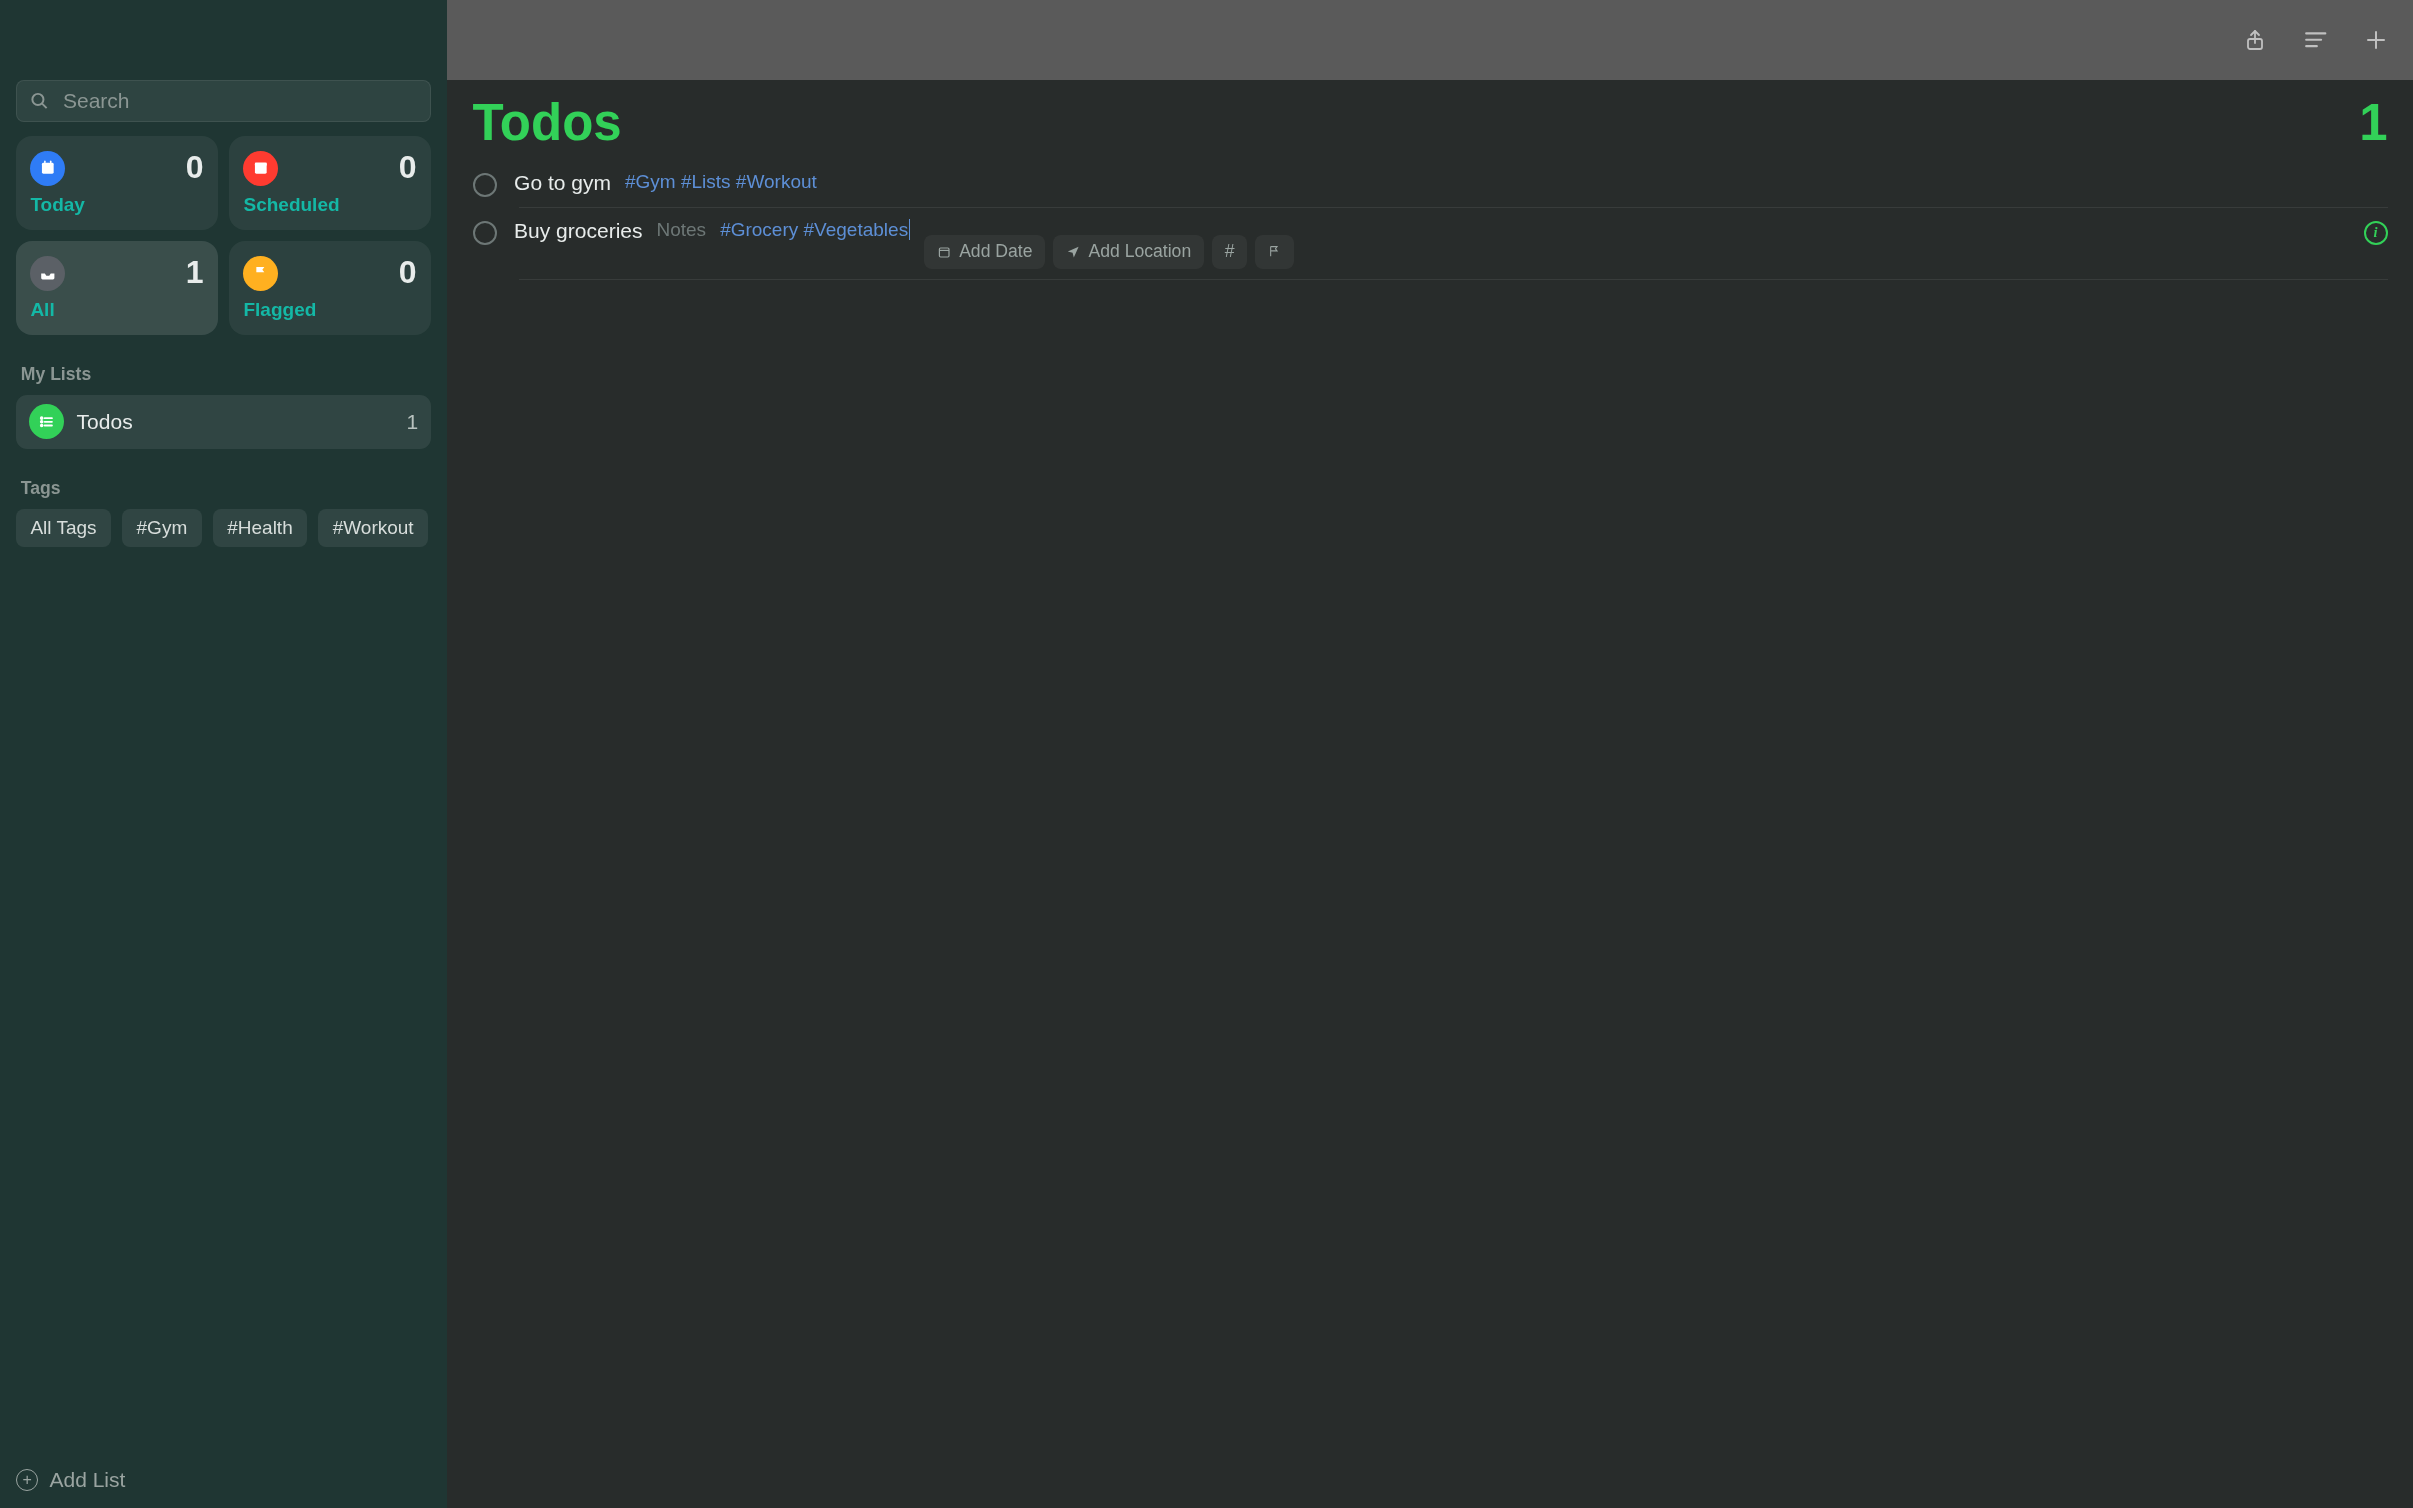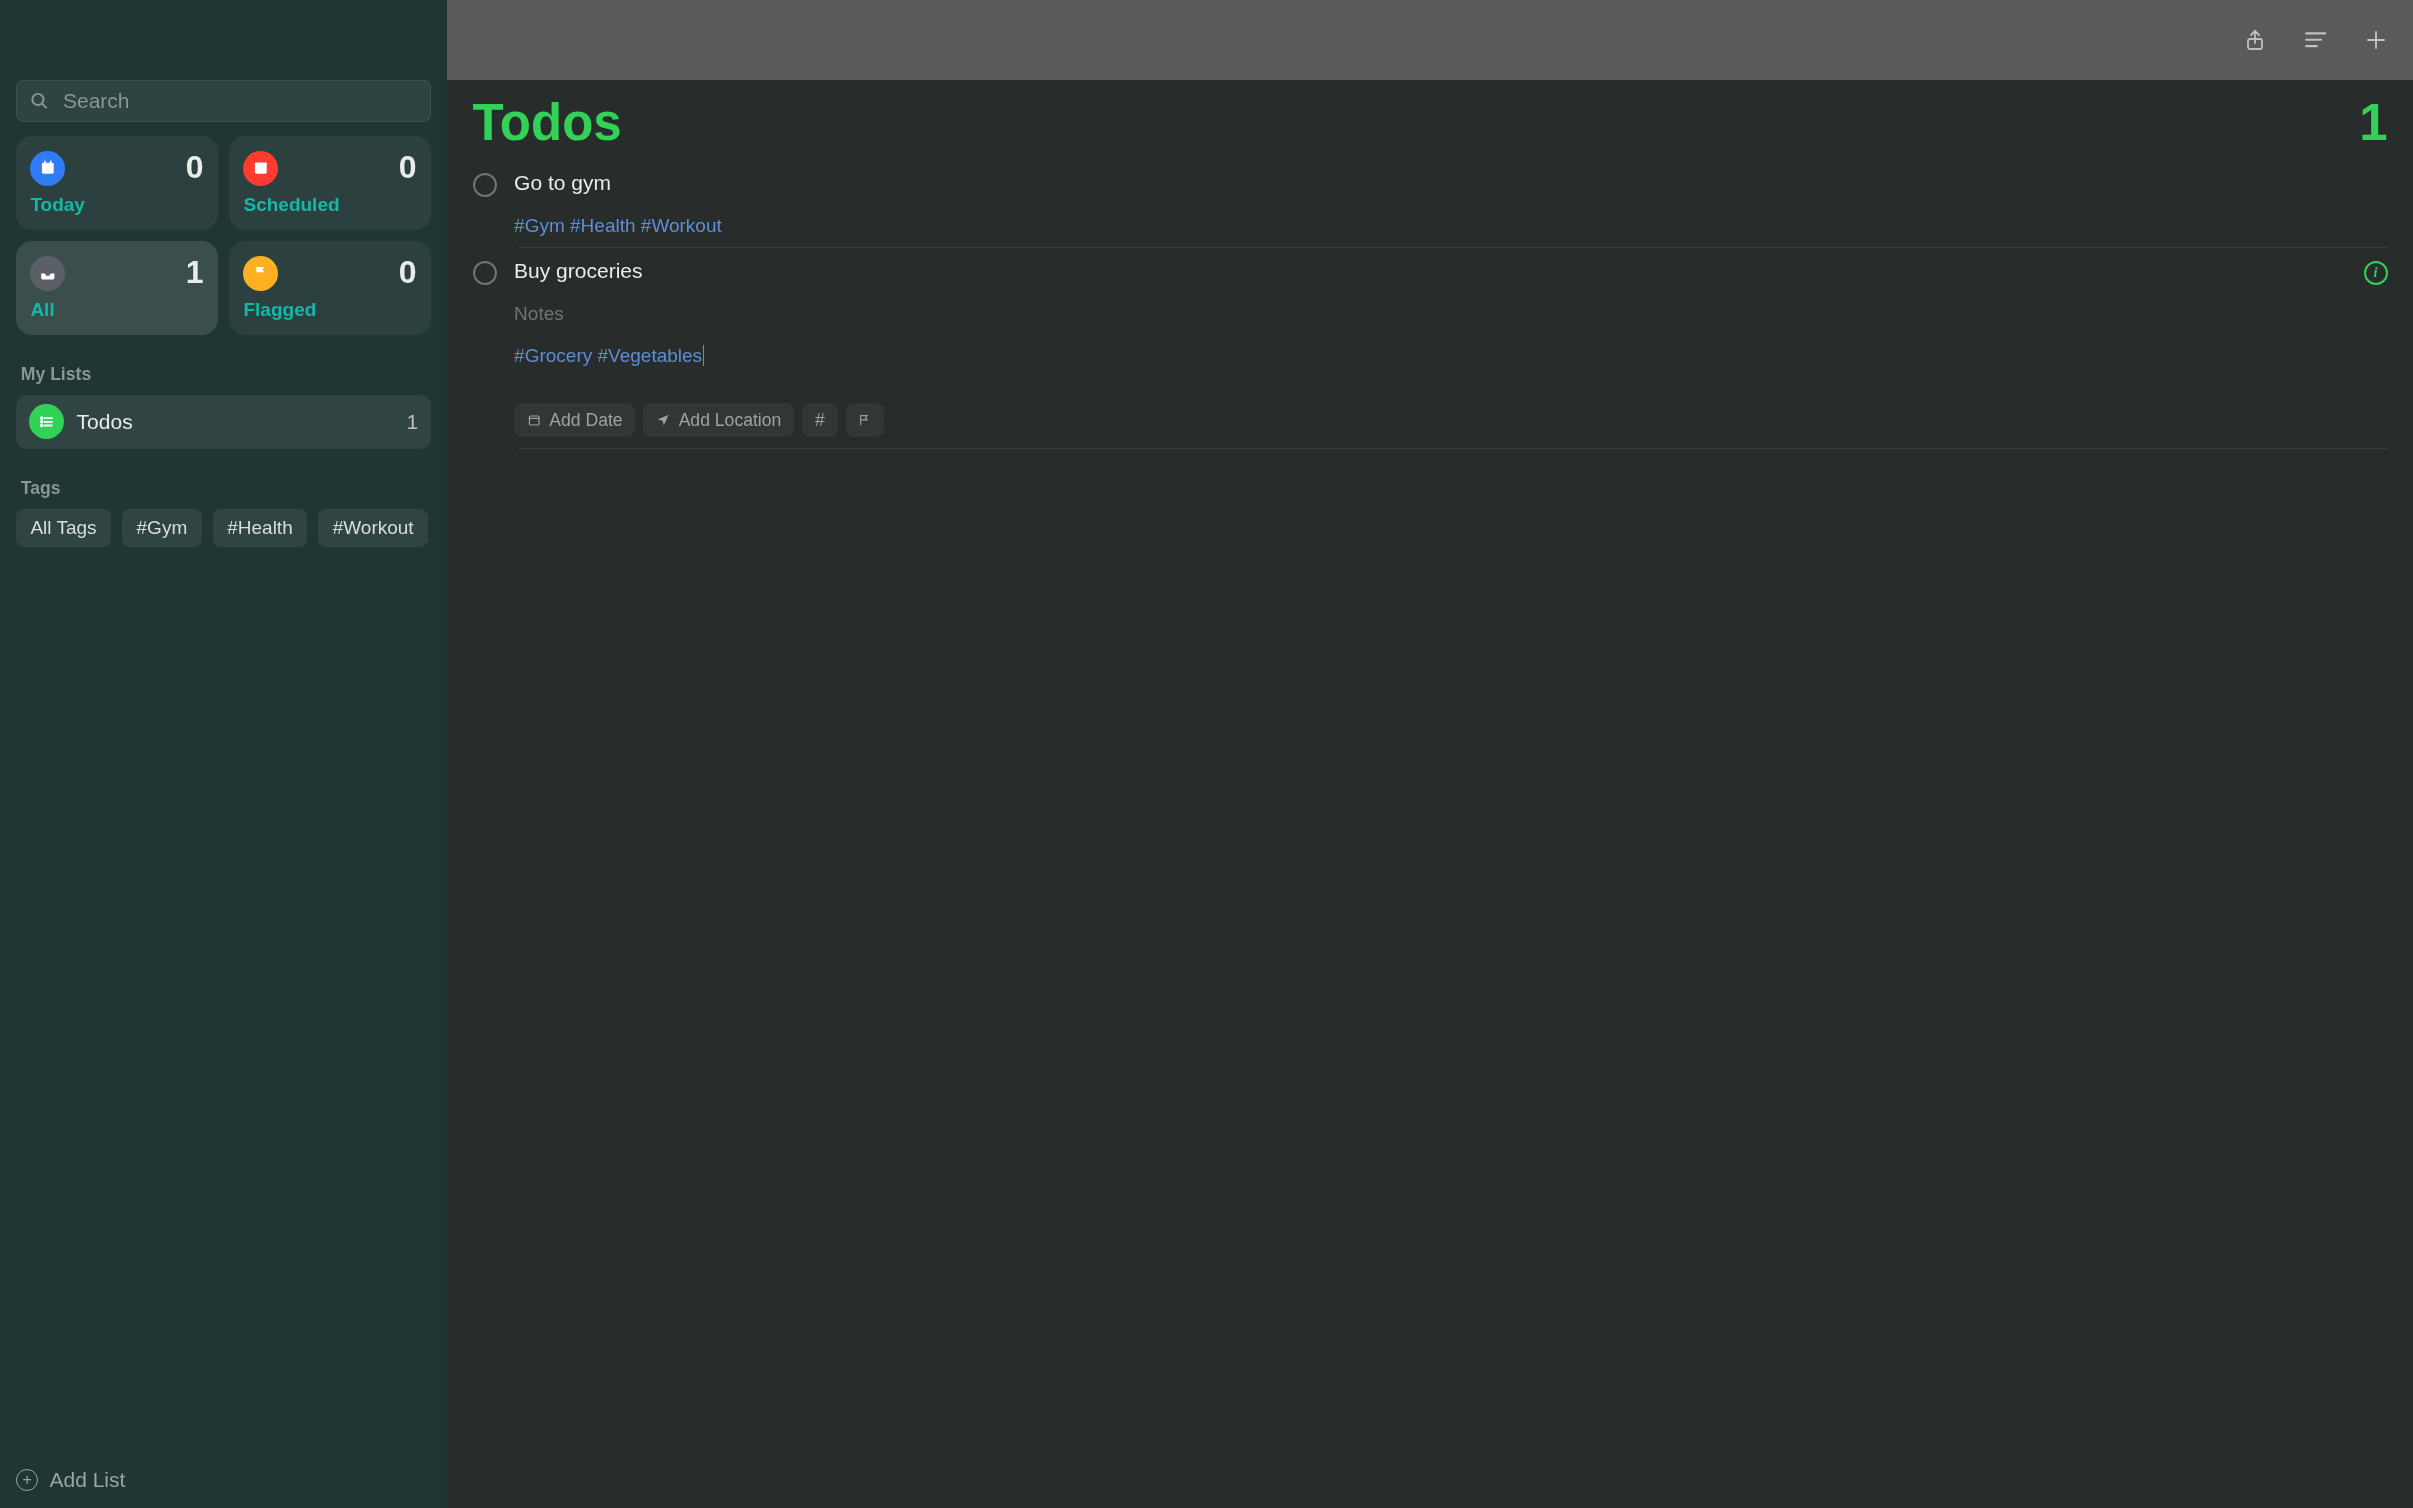--- a/index.html
+++ b/index.html
@@ -250,22 +250,21 @@
       width: 24px;
       height: 24px;
       border: 2px solid #6d7776;
       border-radius: 50%;
       margin-top: 1.6px;
       flex-shrink: 0;
     }
     .reminder-body {
       flex: 1;
       display: flex;
-      flex-direction: column;
-      gap: 20px;
+      gap: 14px;
     }
     .reminder-title {
       font-size: 21px;
       color: #e8eceb;
     }
     .reminder-notes {
       font-size: 19px;
       color: #6d7776;
     }
     .reminder-tags {
@@ -451,21 +450,21 @@
 
       <div class="header-row">
         <div class="list-title">Todos</div>
         <div class="header-count">1</div>
       </div>
 
       <div class="reminder">
         <div class="reminder-radio"></div>
         <div class="reminder-body">
           <div class="reminder-title">Go to gym</div>
-          <div class="reminder-tags">#Gym #Health #Workout</div>
+          <div class="reminder-tags">#Gym #Lists #Workout</div>
         </div>
         <div class="reminder-sep"></div>
       </div>
 
       <div class="reminder">
         <div class="reminder-radio"></div>
         <div class="reminder-body">
           <div class="reminder-title">Buy groceries</div>
           <div class="reminder-notes">Notes</div>
           <div class="reminder-tags">

